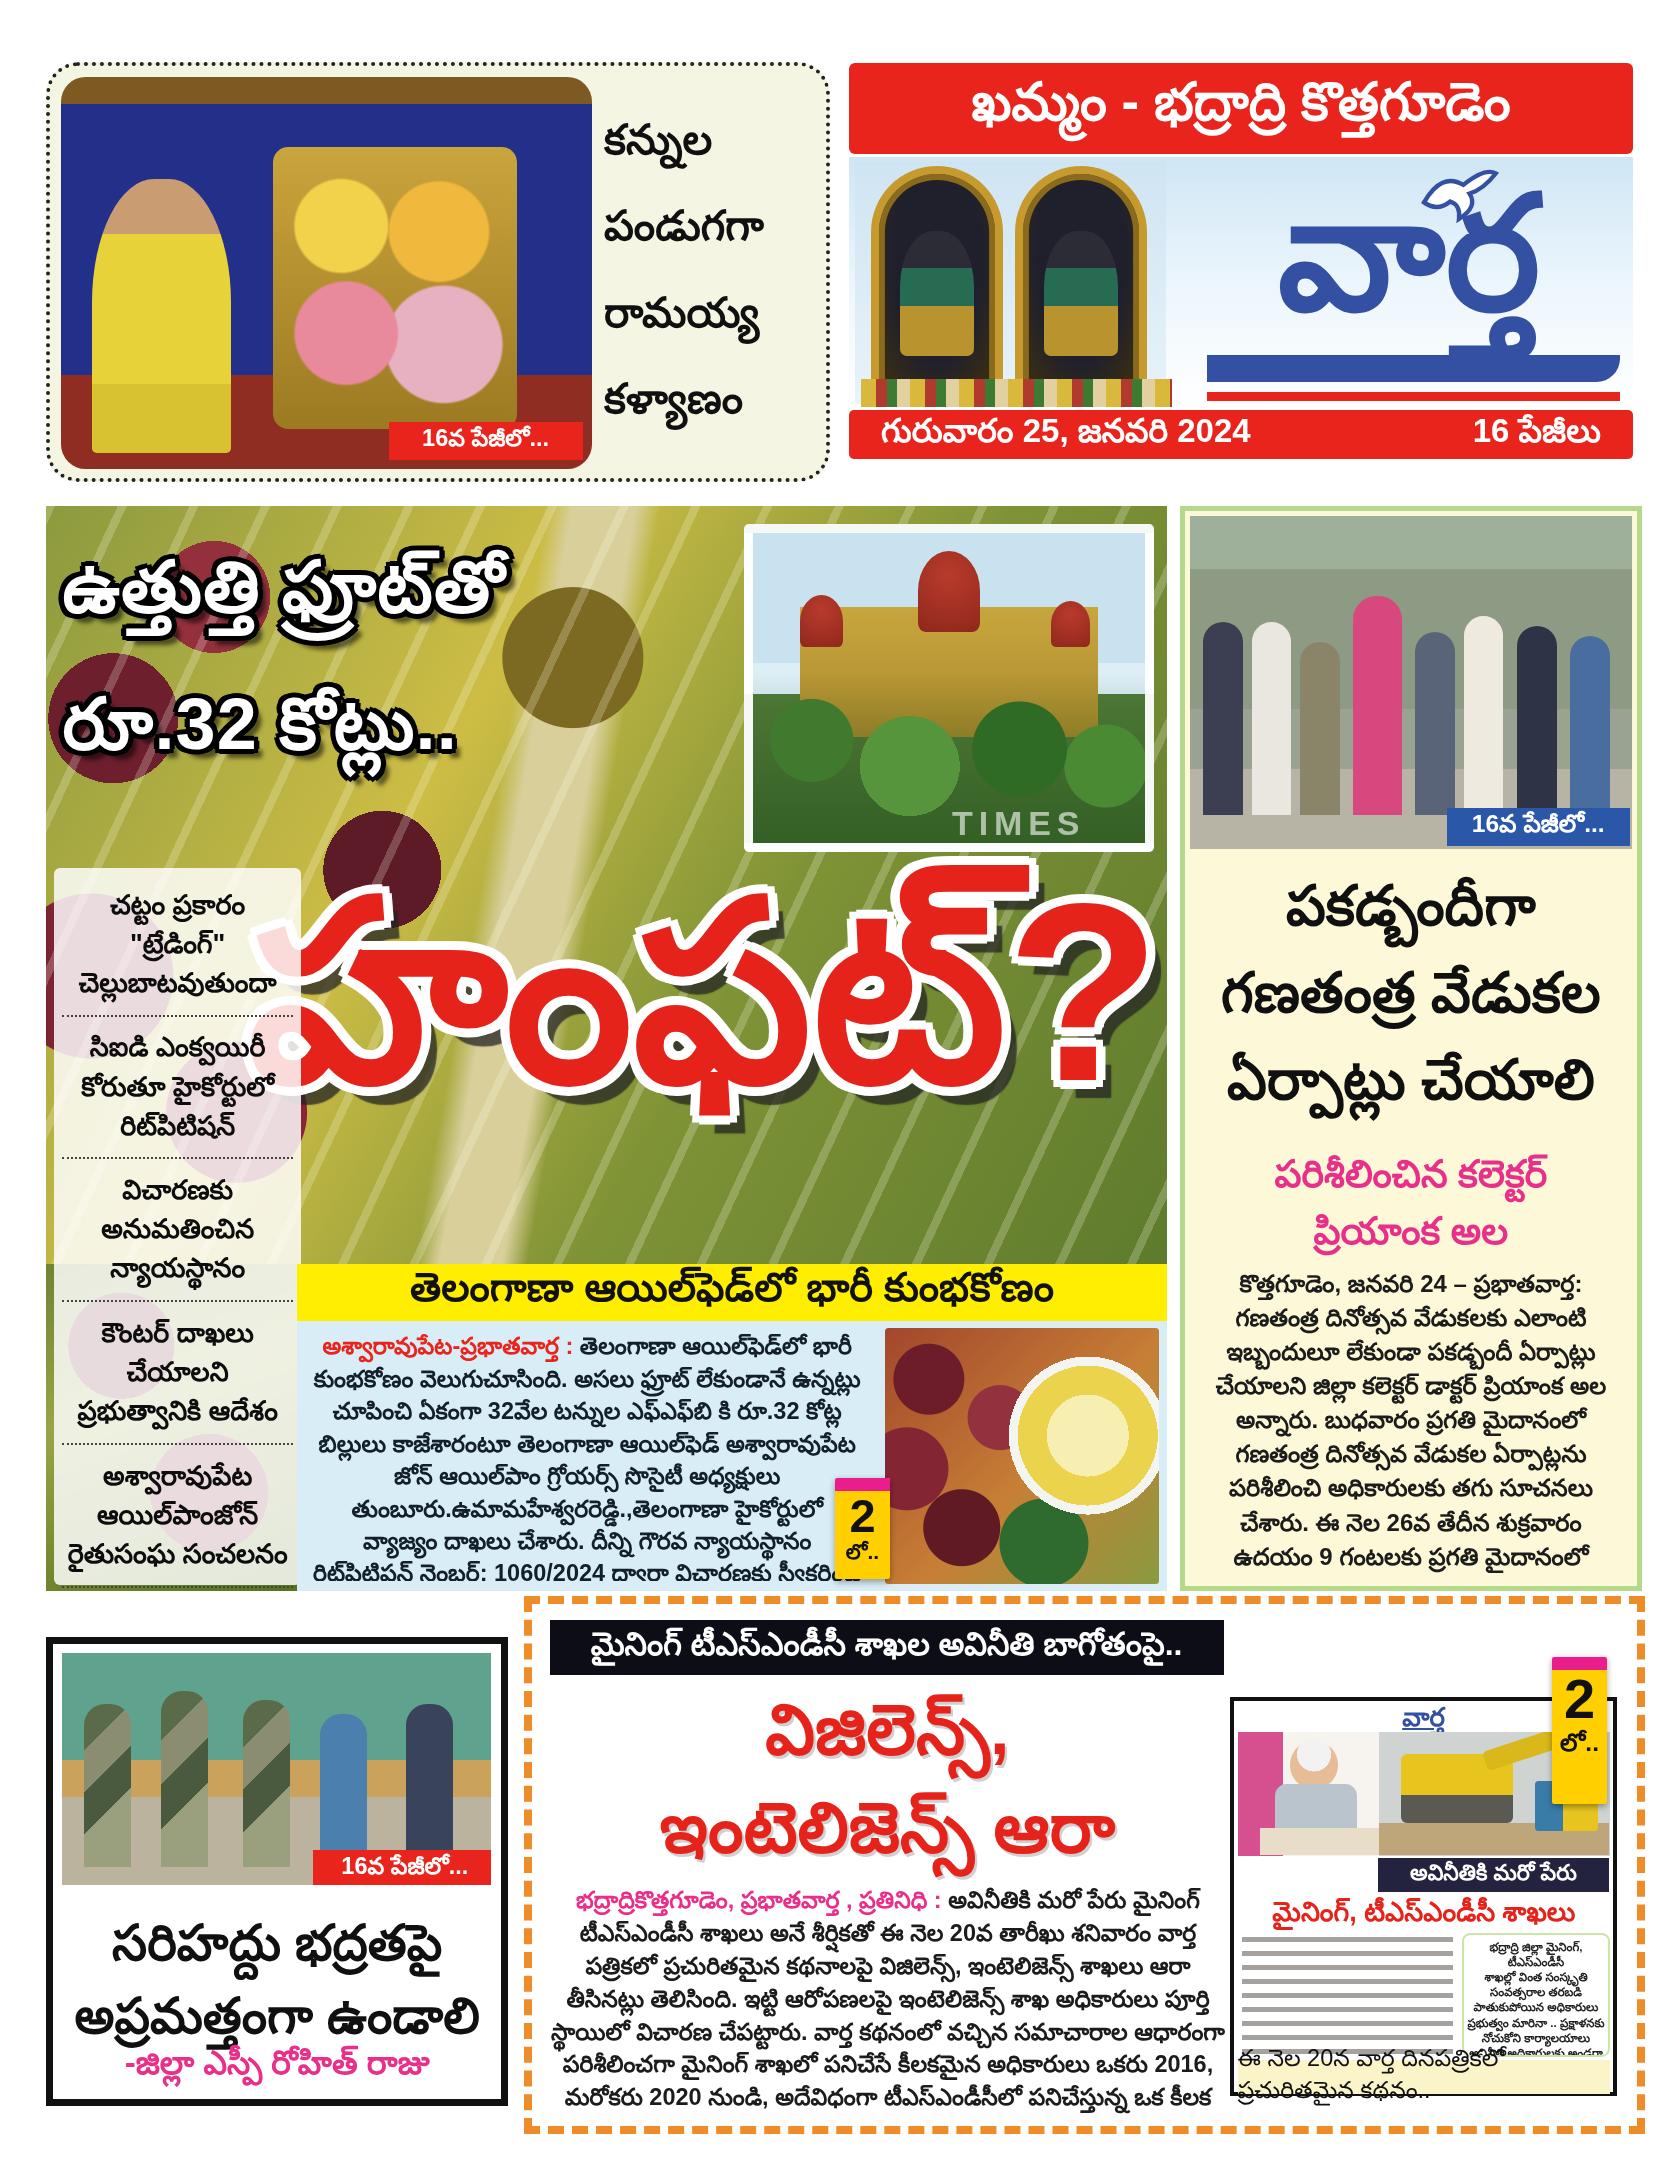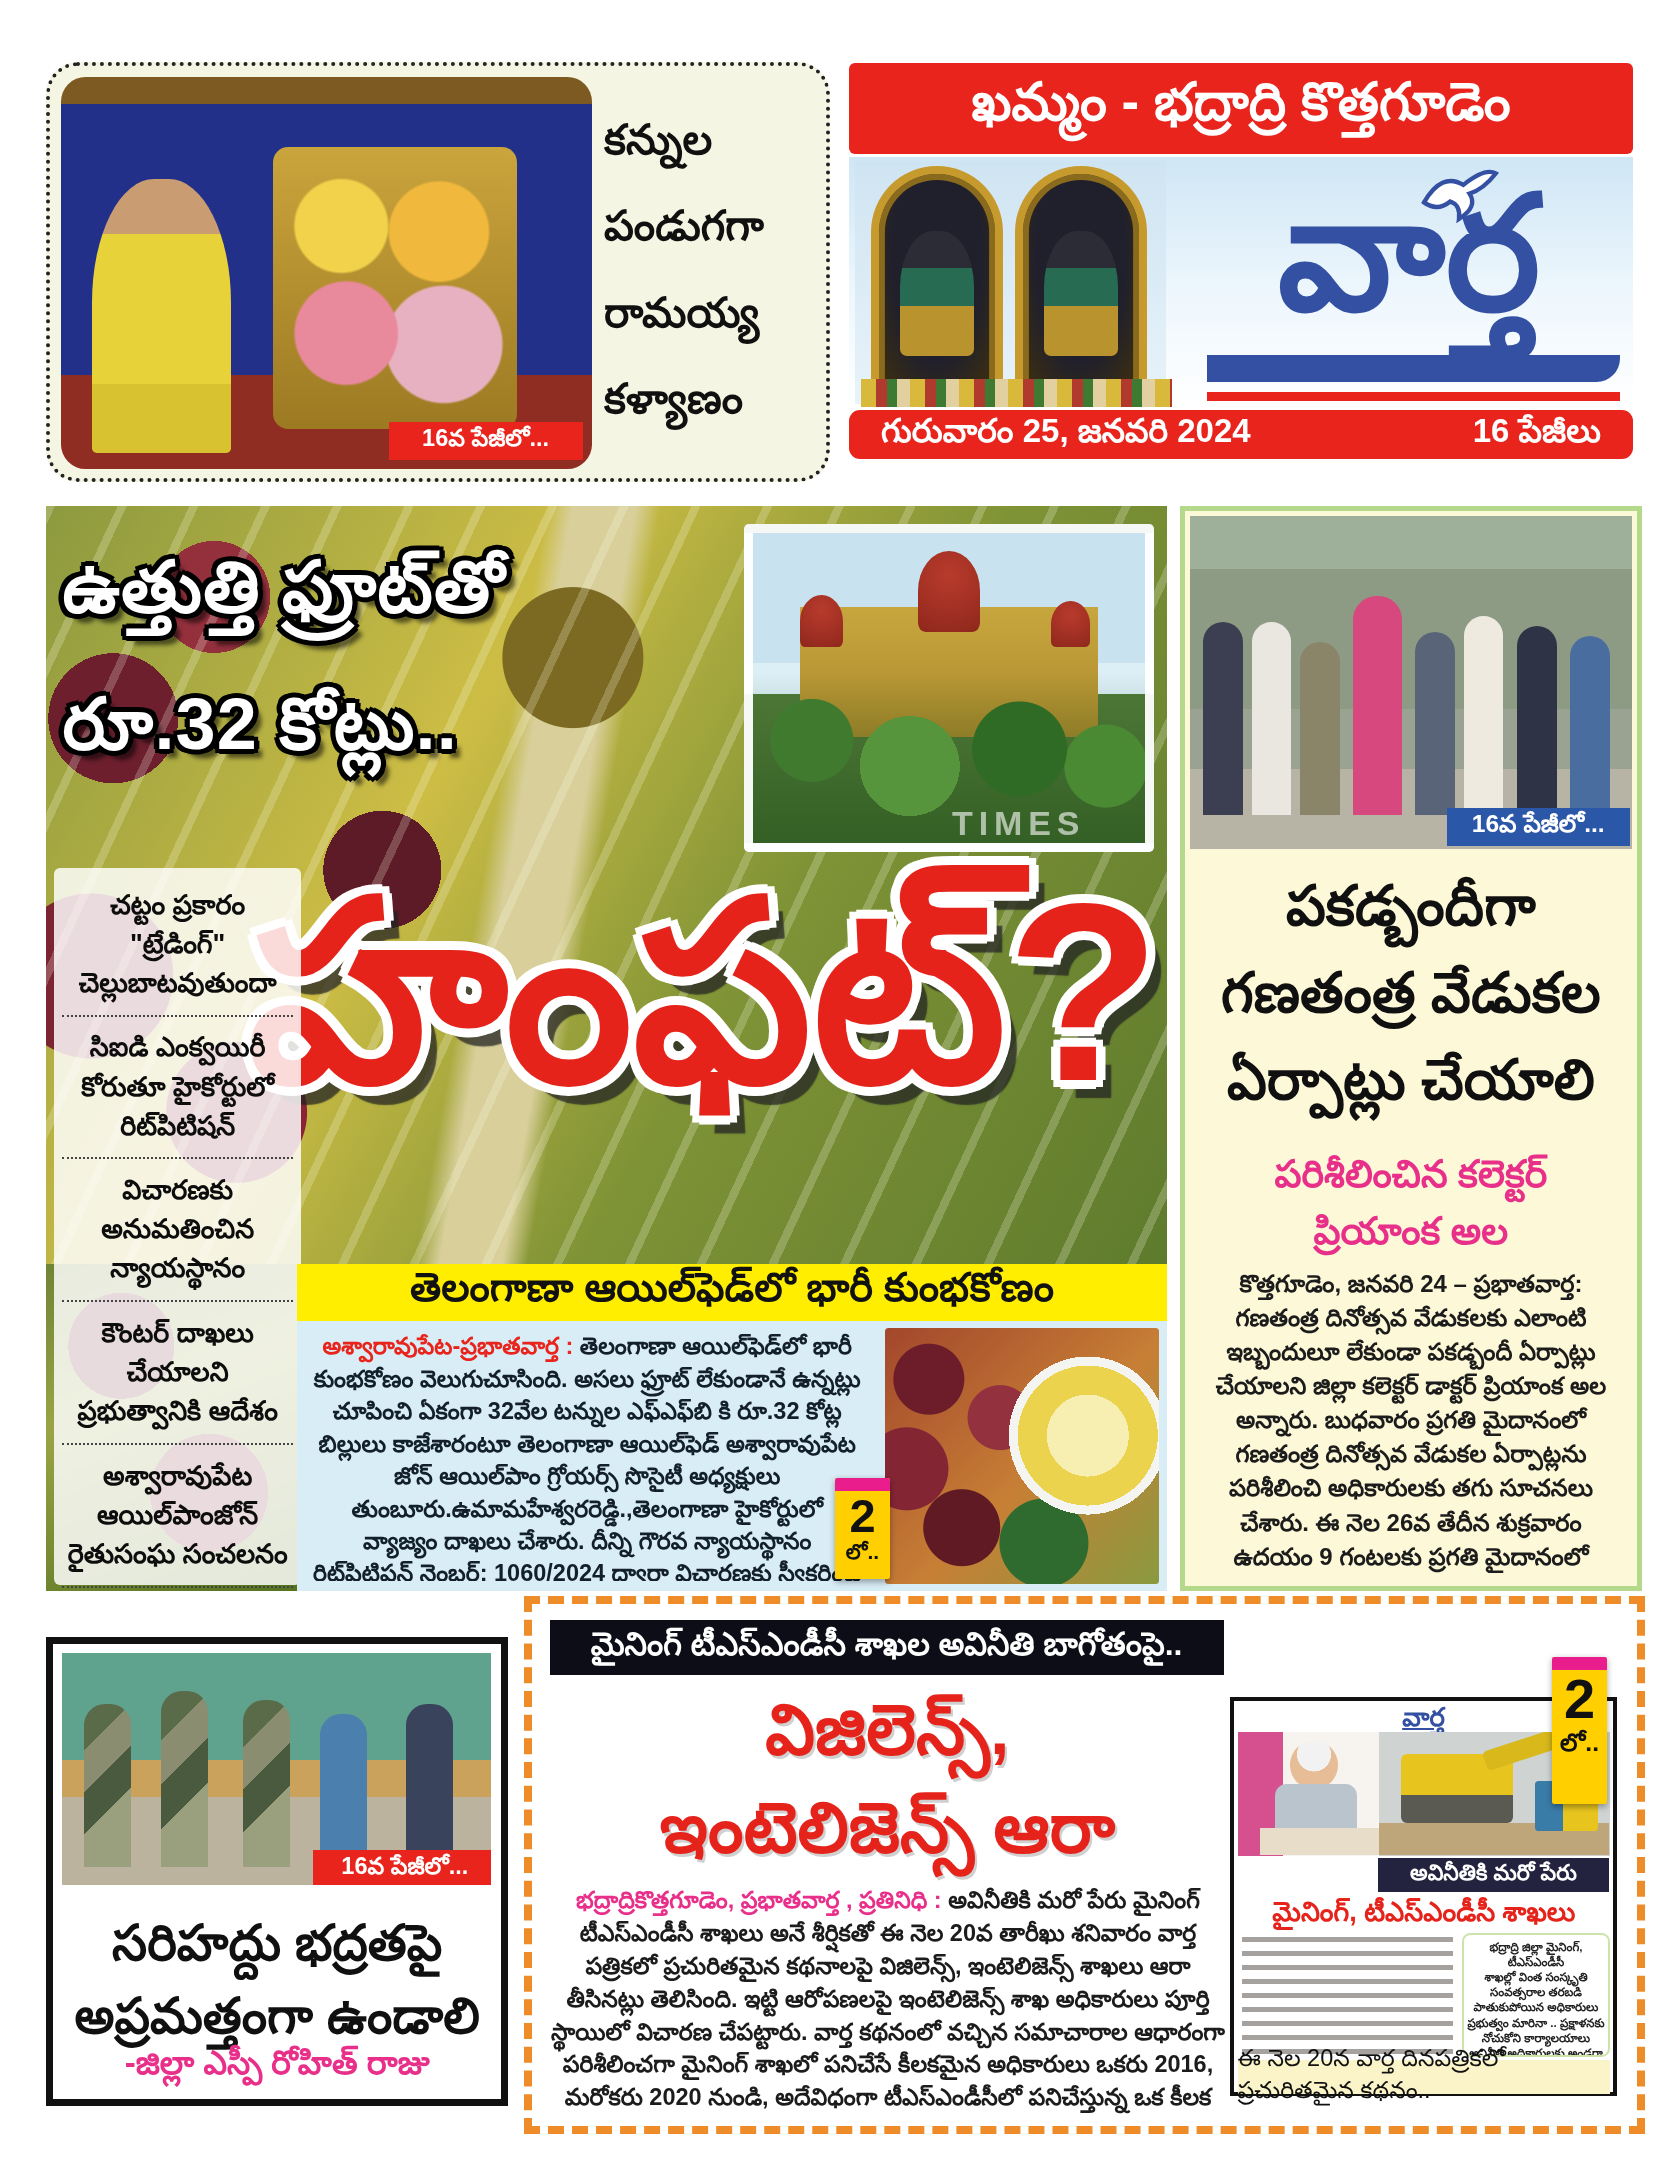--- a/index.html
+++ b/index.html
@@ -46,21 +46,21 @@
   .arch::after { content:""; position:absolute; left:18%; top:26%; width:64%; height:58%;
           border-radius:45% 45% 7px 7px;
           background:linear-gradient(180deg,#2c2c36 0 30%,#276b52 30% 60%,#b8932e 60%); }
   .mh-garland { left:5.9px; top:218px; width:311px; height:28px;
           background:repeating-linear-gradient(90deg,#d8b93c 0 15.2px,#b03a2e 15.2px 26px,#3f7a33 26px 36px,#e2d0a0 36px 49px); }
   .mh-logo-text { left:340px; top:-3.5px; width:440px; text-align:center; color:#3450a3;
           font-size:160px; font-weight:bold; line-height:1.25; }
   .mh-dove { left:566px; top:5.9px; width:88px; height:70px; }
   .mh-bar-blue { left:358px; top:198px; width:413px; height:27px; background:#3450a3; border-radius:0 0 23.5px 0; }
   .mh-bar-red  { left:358px; top:235px; width:413px; height:9.4px; background:#e8241c; }
-  .mh-datebar { left:849px; top:410px; width:784px; height:49px; background:#e8241c; border-radius:11px;
+  .mh-datebar { left:849px; top:410px; width:784px; height:49px; background:#e8241c; border-radius:5px;
           display:flex; align-items:center; justify-content:space-between; padding:0 32px;
           color:#fff; font-weight:bold; font-size:33px; }
 
   
   .main-box { left:46px; top:506px; width:1121px; height:1085px; }
   .main-photo { left:0; top:0; width:1121px; height:758px;
       background:
         repeating-linear-gradient(115deg,rgba(255,255,235,.22) 0 8.2px,rgba(0,0,0,0) 8.2px 65px),
         radial-gradient(circle at 6% 28%,#6d1f2e 0 65px,rgba(0,0,0,0) 65px),
         radial-gradient(circle at 4% 62%,#7d2433 0 82px,rgba(0,0,0,0) 83px),

